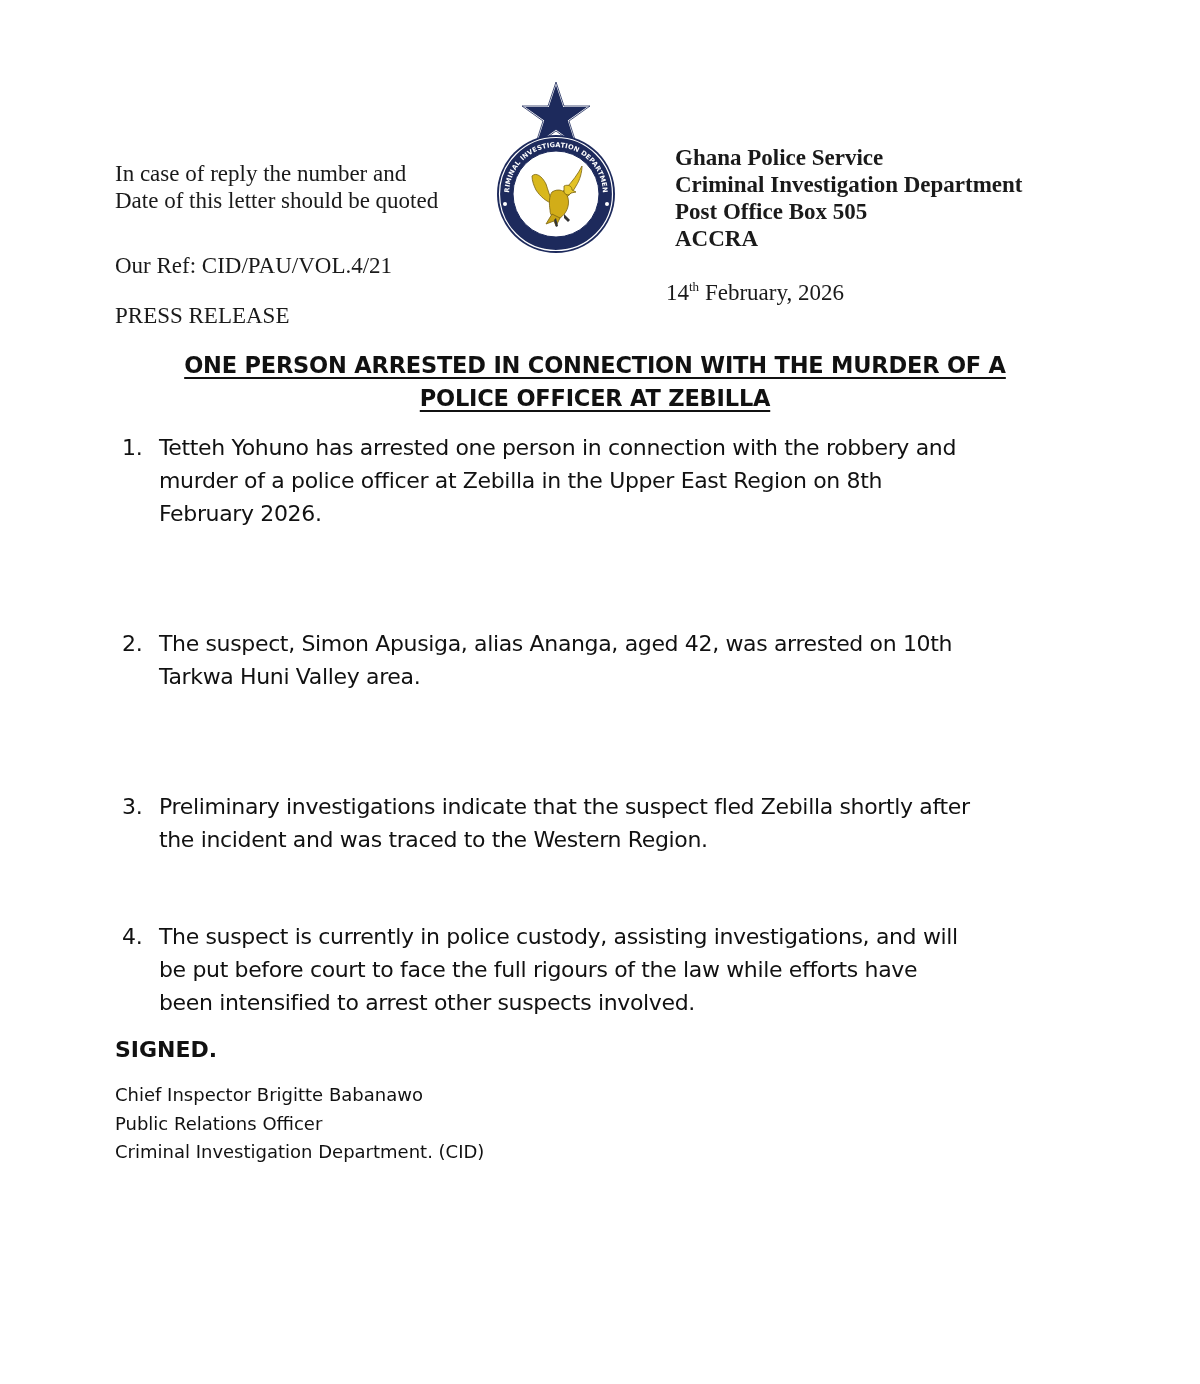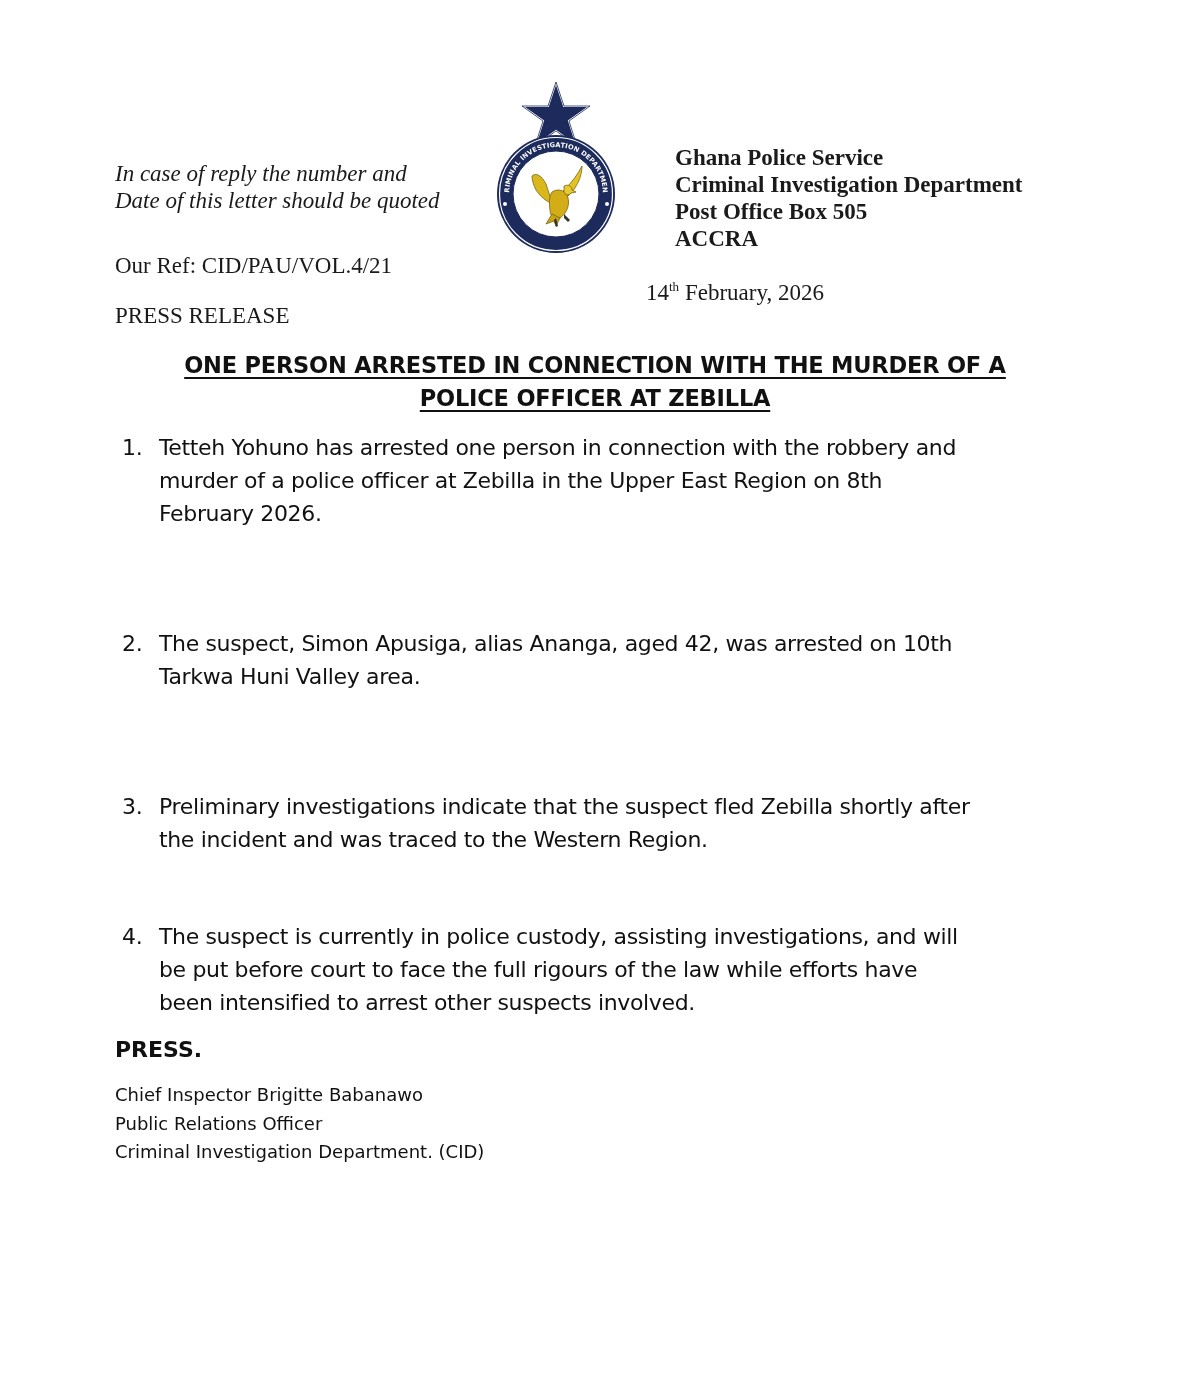--- a/index.html
+++ b/index.html
@@ -16,29 +16,29 @@
     }
     .serif {
       font-family: "Liberation Serif", "DejaVu Serif", serif;
       font-size: 23px;
       line-height: 27px;
       color: #1a1a1a;
     }
     .abs { position: absolute; }
 
     .reply-note { left: 115px; top: 160px; }
-    .reply-note div { white-space: nowrap; font-style: italic; }
+    .reply-note div { white-space: nowrap; }
 
     .our-ref { left: 115px; top: 252px; white-space: nowrap; }
     .press-release { left: 115px; top: 302px; white-space: nowrap; }
 
     .address { left: 675px; top: 144px; }
     .address div { white-space: nowrap; font-weight: bold; }
 
-    .date { left: 646px; top: 279px; white-space: nowrap; }
+    .date { left: 666px; top: 279px; white-space: nowrap; }
     .date sup { font-size: 13px; line-height: 0; vertical-align: 9px; }
 
     .logo { left: 494px; top: 80px; width: 124px; height: 176px; }
 
     .headline {
       left: 115px; top: 349px; width: 960px;
       font-family: "DejaVu Sans", "Liberation Sans", sans-serif;
       font-weight: bold;
       font-size: 22.5px;
       line-height: 33px;
@@ -188,18 +188,18 @@
 
 <div class="abs para p4">
   <span class="num">4.</span>
   <div class="body">
     <div>The suspect is currently in police custody, assisting investigations, and will</div>
     <div>be put before court to face the full rigours of the law while efforts have</div>
     <div>been intensified to arrest other suspects involved.</div>
   </div>
 </div>
 
-<div class="abs signed">PRESS.</div>
+<div class="abs signed">SIGNED.</div>
 <div class="abs signature">
   <div>Chief Inspector Brigitte Babanawo</div>
   <div>Public Relations Officer</div>
   <div>Criminal Investigation Department. (CID)</div>
 </div>
 
 </body></html>

